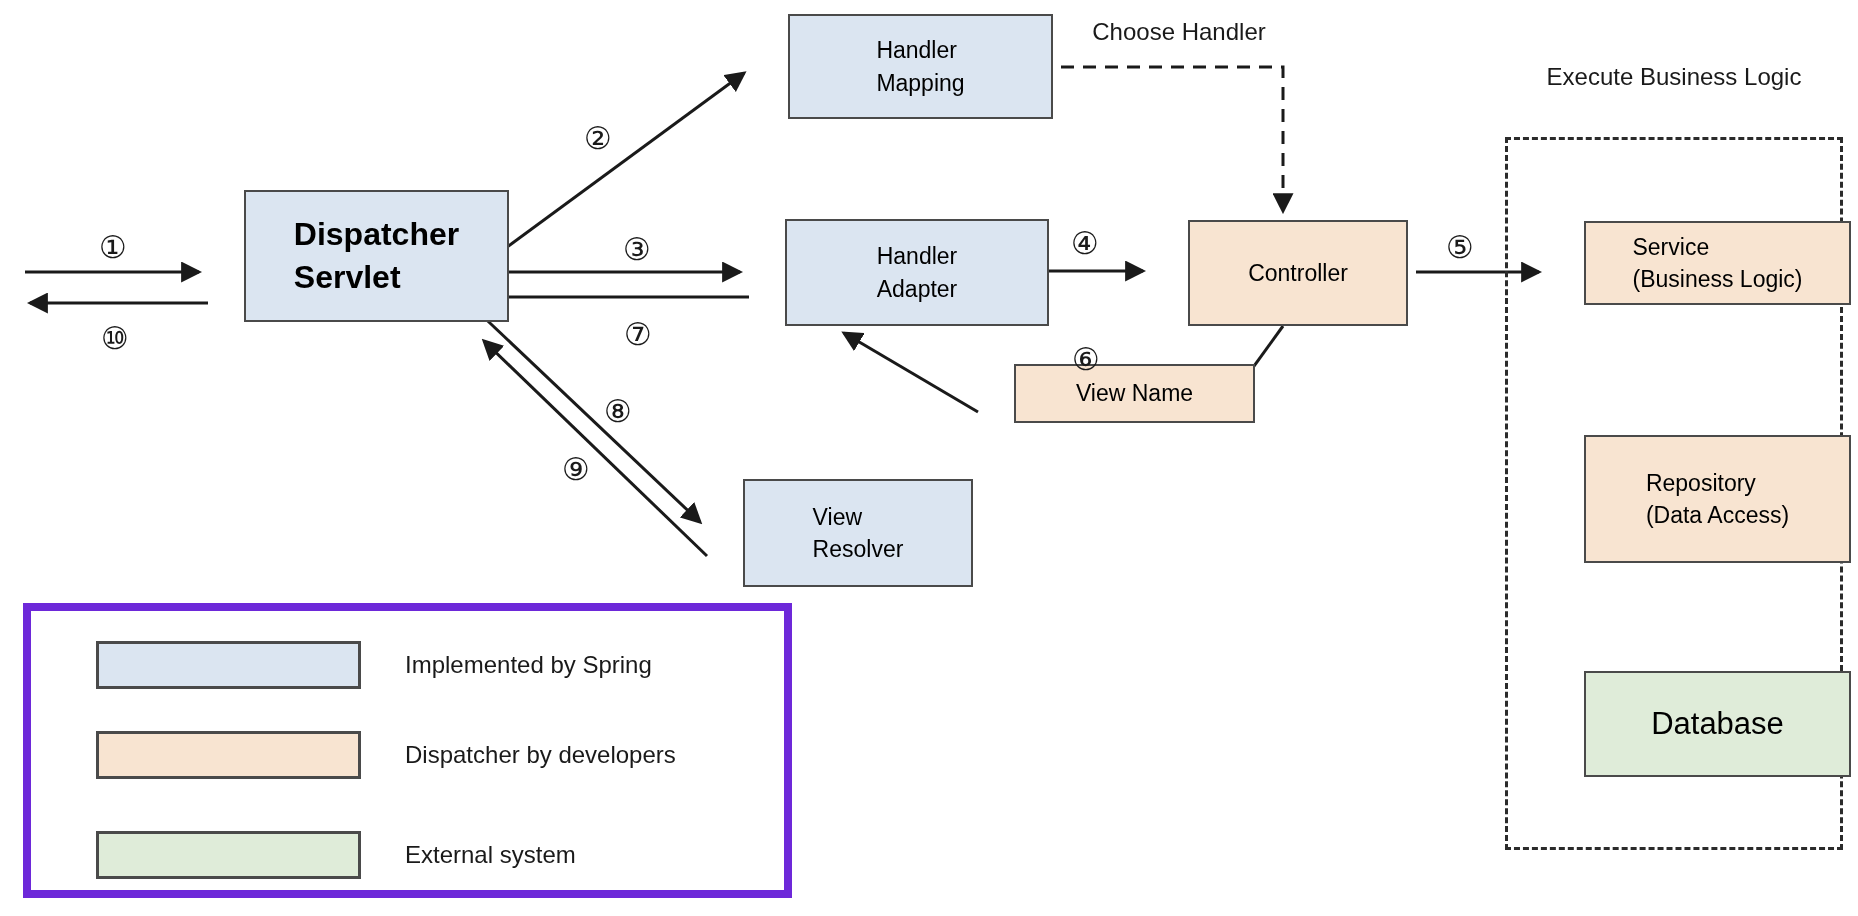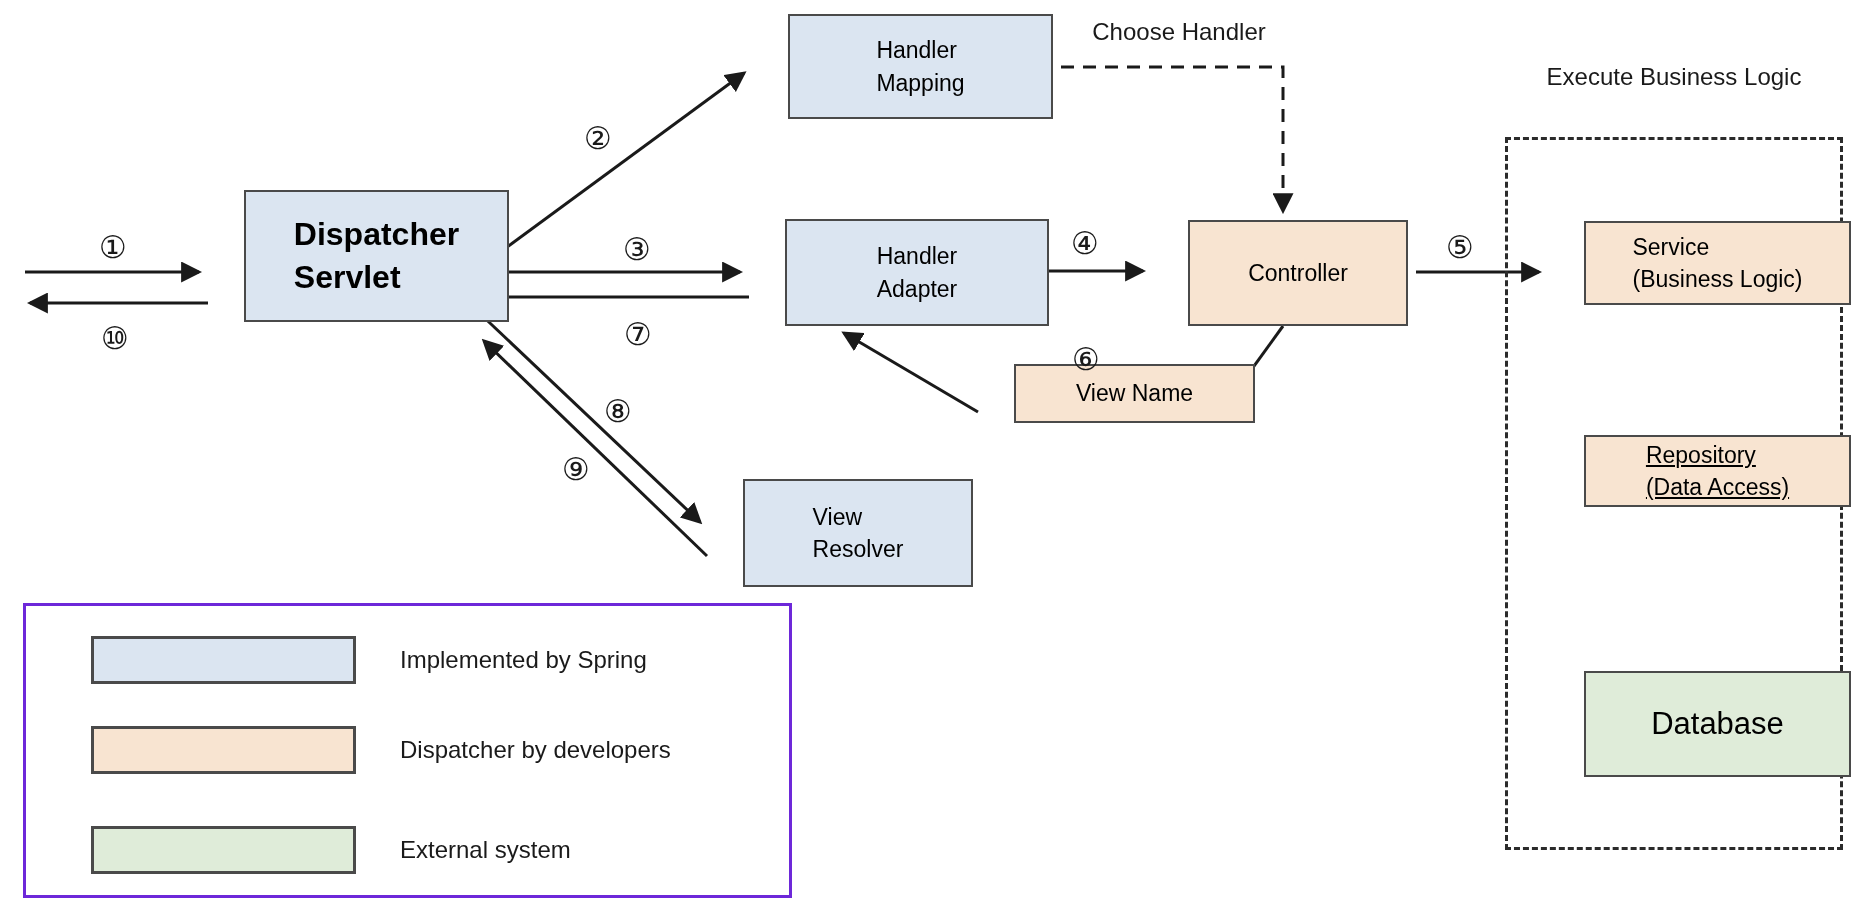--- a/index.html
+++ b/index.html
@@ -61,21 +61,21 @@
     box-sizing: border-box;
     border: 3px dashed #2b2b2b;
   }
   .legend {
     position: absolute;
     left: 23px;
     top: 603px;
     width: 769px;
     height: 295px;
     box-sizing: border-box;
-    border: 3px solid #6d28d9;
+    border: 8px solid #6d28d9;
     background: #ffffff;
   }
   .legend-swatch {
     position: absolute;
     left: 65px;
     width: 265px;
     height: 48px;
     box-sizing: border-box;
     border: 3px solid #4a4a4a;
   }
@@ -144,21 +144,21 @@
   <div class="node" style="left: 707px; top: 479px; width: 230px; height: 108px; background-color: rgb(219, 229, 241);">View
 Resolver</div>
 
   <div class="node" style="left: 1152px; top: 220px; width: 220px; height: 106px; background-color: rgb(248, 228, 209);">Controller</div>
 
   <div class="node" style="left: 978px; top: 364px; width: 241px; height: 59px; background-color: rgb(248, 228, 209);">View Name</div>
 
   <div class="node" style="left: 1548px; top: 221px; width: 267px; height: 84px; background-color: rgb(248, 228, 209);">Service
 (Business Logic)</div>
 
-  <div class="node" style="left: 1548px; top: 435px; width: 267px; height: 72px; background-color: rgb(248, 228, 209); text-decoration: underline;">Repository
+  <div class="node" style="left: 1548px; top: 435px; width: 267px; height: 128px; background-color: rgb(248, 228, 209);">Repository
 (Data Access)</div>
 
   <div class="node node--database" style="left: 1548px; top: 671px; width: 267px; height: 106px; background-color: rgb(223, 236, 217);">Database</div>
 
   <span class="step" style="left:113px;  top:247px;">①</span>
   <span class="step" style="left:598px;  top:138px;">②</span>
   <span class="step" style="left:637px;  top:249px;">③</span>
   <span class="step" style="left:1085px; top:243px;">④</span>
   <span class="step" style="left:1460px; top:247px;">⑤</span>
   <span class="step" style="left:1086px; top:359px;">⑥</span>

